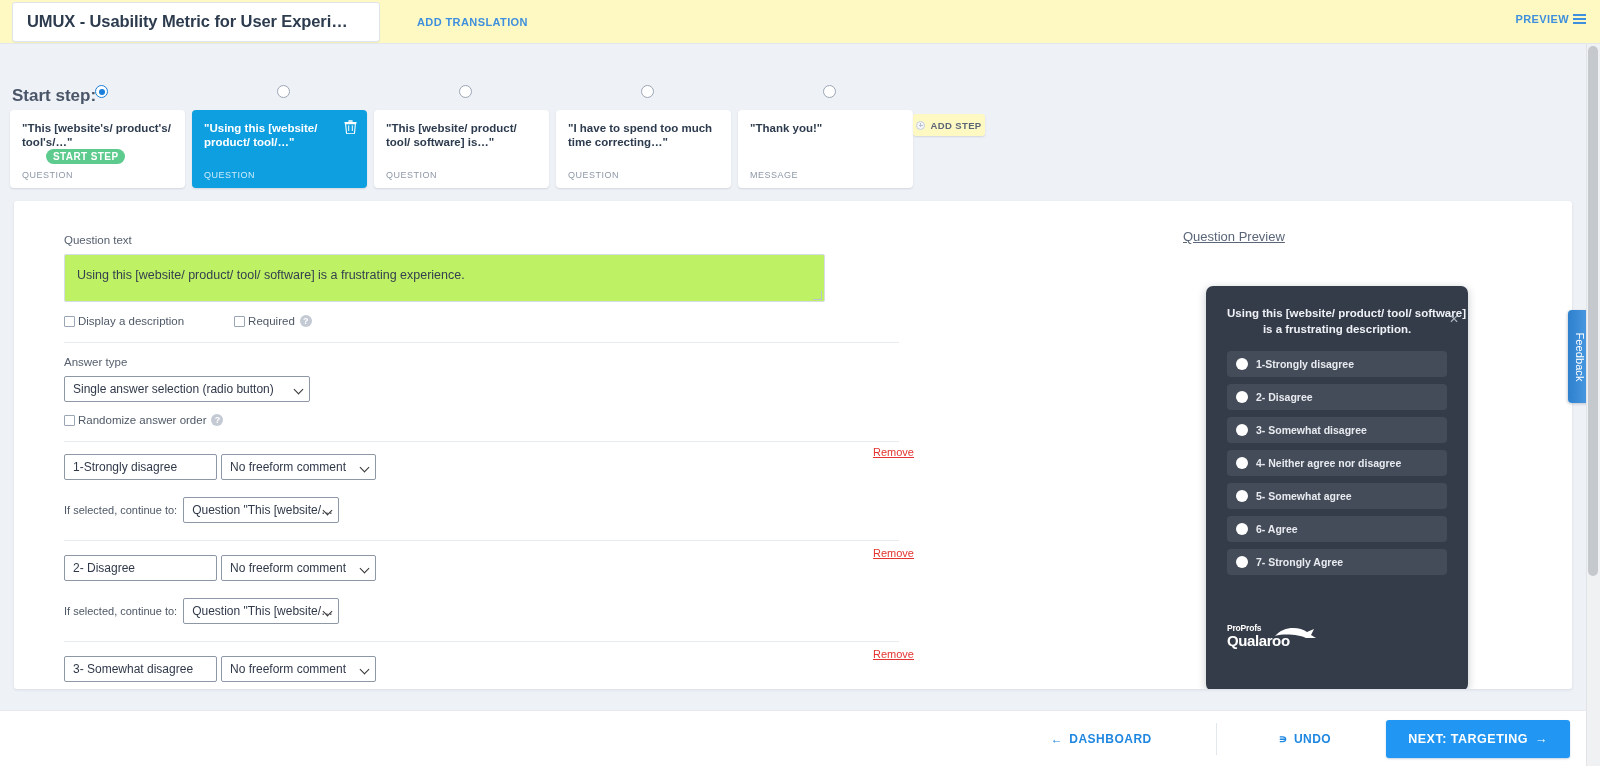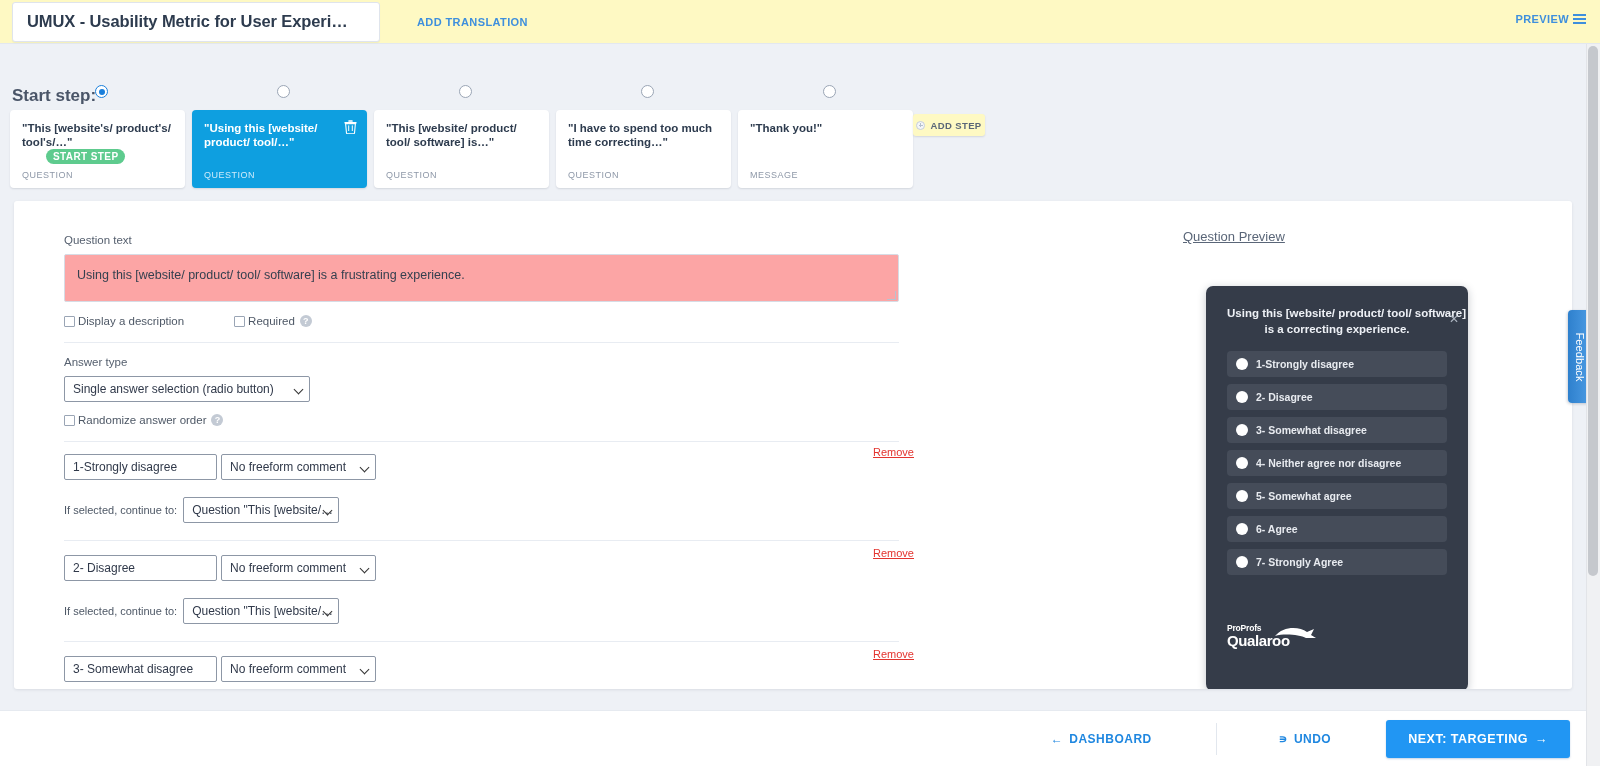--- a/index.html
+++ b/index.html
@@ -134,23 +134,23 @@
     background: #ffffff;
     border-radius: 3px;
     box-shadow: 0 1px 3px rgba(30,40,60,.10);
     overflow: hidden;
   }
   .form-col { position: absolute; left: 50px; top: 33px; width: 850px; }
 
   .field-label { font-size: 11.5px; color: #56606f; margin-bottom: 8px; }
 
   .qtext-box {
-    width: 835px; height: 48px;
+    width: 761px; height: 48px;
     border: 1px solid #d6dce5; border-radius: 2px;
-    background: #fca5a5; position: relative;
+    background: #bef264; position: relative;
     padding: 13px 12px;
     font-size: 12.5px; color: #35404f;
   }
   .qtext-box .resizer {
     position: absolute; right: 2px; bottom: 1px;
     width: 9px; height: 9px;
     border-right: 1px solid #b9c2ce; border-bottom: 1px solid #b9c2ce;
     transform: skewX(-0deg);
   }
 
@@ -458,21 +458,21 @@
     </div>
 
   </div>
 
   <div class="preview-title">Question Preview</div>
 
   <div class="widget">
     <div class="w-close">✕</div>
     <div class="widget-q">
       <span>Using this [website/ product/ tool/ software]</span>
-      <span class="l2">is a correcting experience.</span>
+      <span class="l2">is a frustrating description.</span>
     </div>
 
     <div class="opt" style="margin-top:14px">
       <span class="dot"></span>
       <span class="olabel">1-Strongly disagree</span>
     </div>
     <div class="opt">
       <span class="dot"></span>
       <span class="olabel">2- Disagree</span>
     </div>

